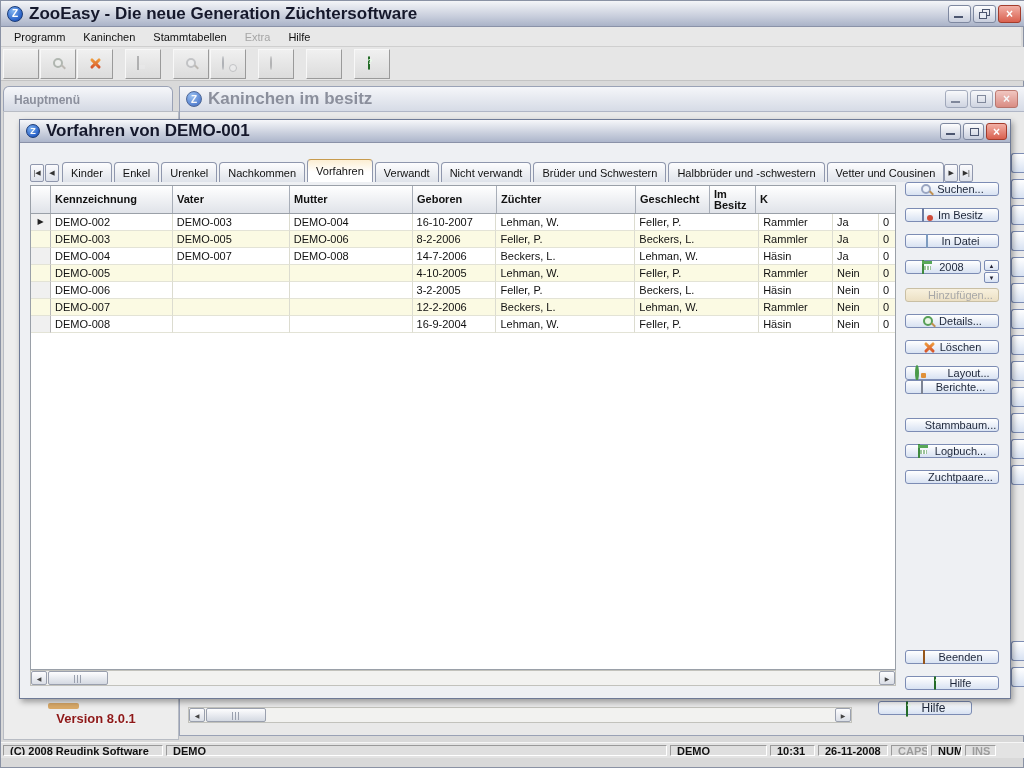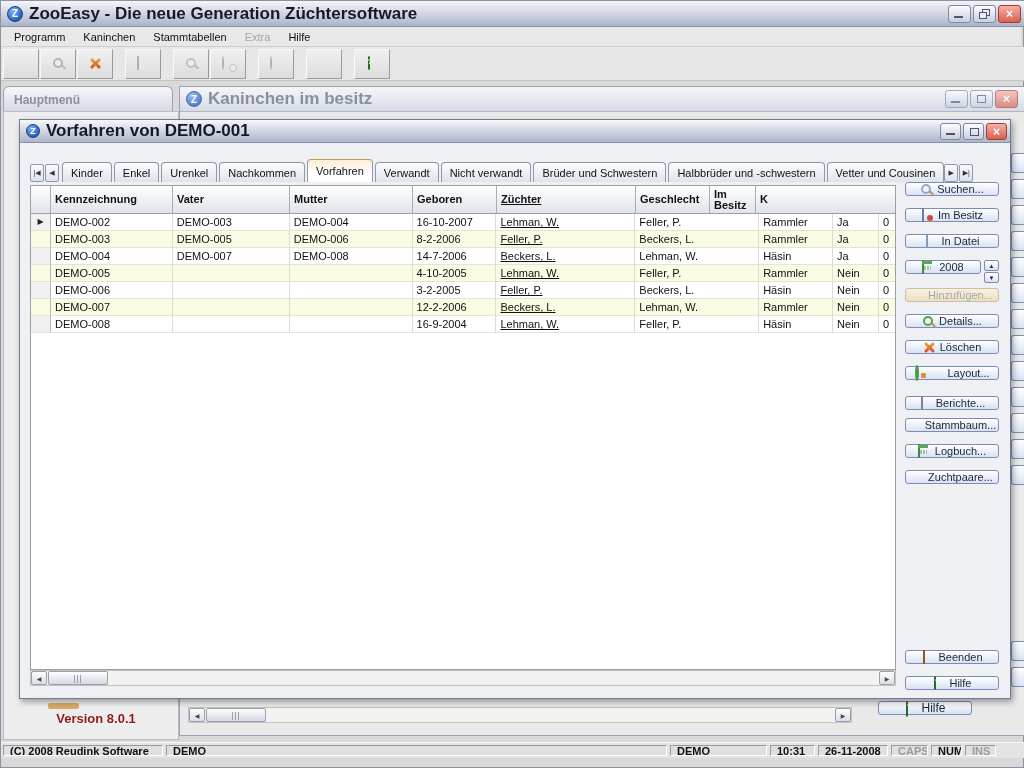--- a/index.html
+++ b/index.html
@@ -128,21 +128,21 @@
     border-bottom:1px solid #9aa0a8; font-weight:bold; }
   .gh { display:flex; align-items:center; padding:0 4px; border-right:1px solid #a8aeb8;
     overflow:hidden; line-height:11px; }
   .grow { display:flex; height:17px; }
   .grow.alt .gc { background:#fbfae3; }
   .gc { line-height:16px; padding-left:4px; border-right:1px solid #dcdcd0; border-bottom:1px solid #e3e3d6;
     overflow:hidden; white-space:nowrap; background:#fff; }
   .gc.ind { background:#f0f0f0; border-right:1px solid #b8b8b8; padding:0; text-align:center;
     font-size:8px; color:#222; }
   .w0{width:20px;} .w1{width:122px;} .w2{width:117px;} .w3{width:123px;} .w4{width:84px;}
-  .w5{width:139px;text-decoration:underline;} .w6{width:124px;} .w7{width:74px;} .w8{width:46px;} .w9{width:16px; border-right:none;}
+  .w5{width:139px;} .w6{width:124px;} .w7{width:74px;} .w8{width:46px;} .w9{width:16px; border-right:none;}
 
   
   .hscroll { position:absolute; left:10px; top:550px; width:866px; height:16px;
     background:#f2f2f0; border:1px solid #c2c2bc; display:flex; align-items:center; }
   .sb-btn { width:16px; height:14px; background:linear-gradient(#fdfdfe,#dadee6); border:1px solid #9aa0ae;
     font-size:6px; color:#444; display:flex; align-items:center; justify-content:center; flex:0 0 auto; border-radius:2px; }
   .sb-thumb { width:60px; height:14px; margin-left:1px; background:linear-gradient(#fdfdfe,#d4d9e2);
     border:1px solid #9aa0ae; border-radius:2px; position:relative; }
   .sb-thumb::after { content:""; position:absolute; left:50%; top:3px; width:7px; height:8px; margin-left:-4px;
     background:repeating-linear-gradient(90deg,#9aa0ae 0 1px,transparent 1px 3px); }
@@ -444,21 +444,21 @@
         <span>Details...</span>
     </div>
     <div class="abtn" style="top:220px;">
       <span class="ic ic-x"></span>
         <span>Löschen</span>
     </div>
     <div class="abtn" style="top:246px;gap:20px;">
       <span class="ic"><span class="ic-refresh"></span></span>
         <span>Layout...</span>
     </div>
-    <div class="abtn" style="top:276px;">
+    <div class="abtn" style="top:260px;">
       <span class="ic"><span class="ic-cube"></span></span>
         <span>Berichte...</span>
     </div>
     <div class="abtn" style="top:298px;">
       <span class="ic"><span class="ic-nodes"></span></span>
         <span>Stammbaum...</span>
     </div>
     <div class="abtn" style="top:324px;">
       <span class="ic"><span class="ic-cal"></span></span>
         <span>Logbuch...</span>

